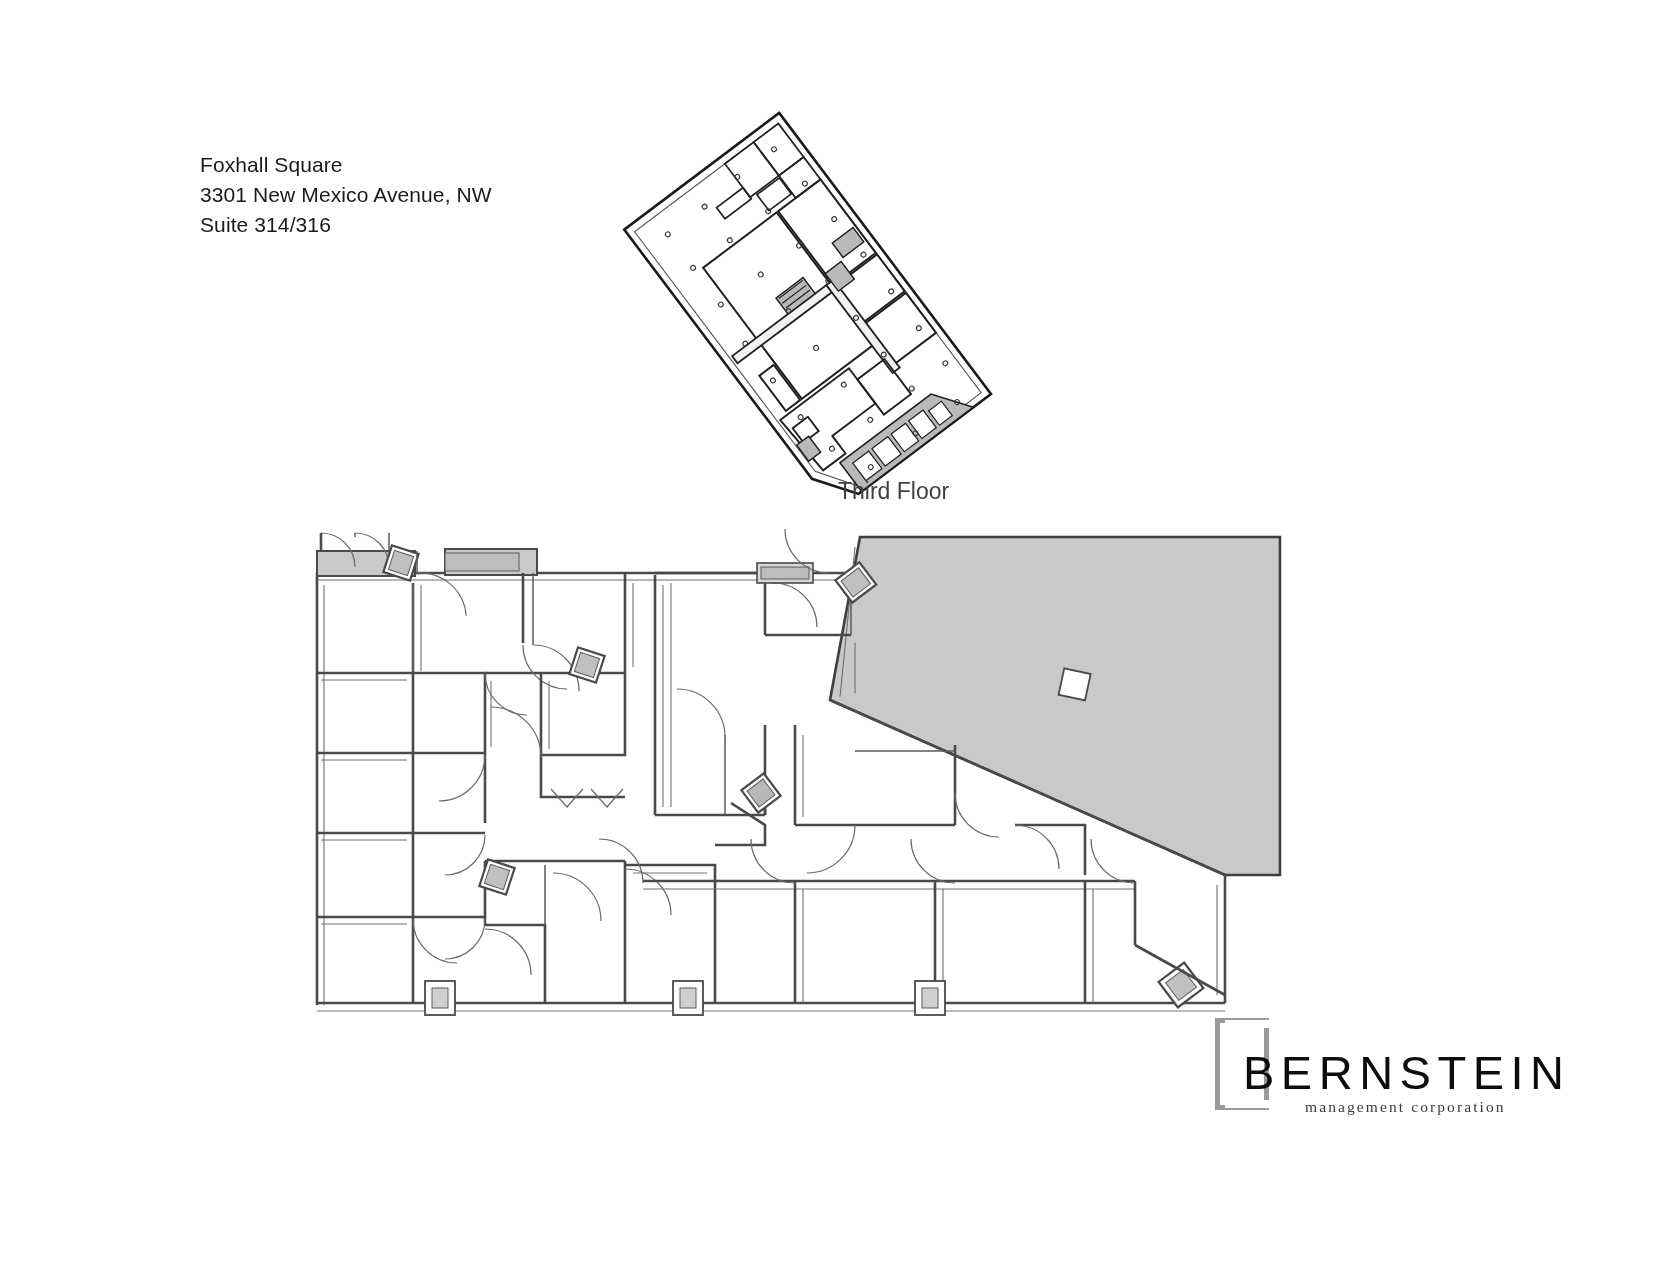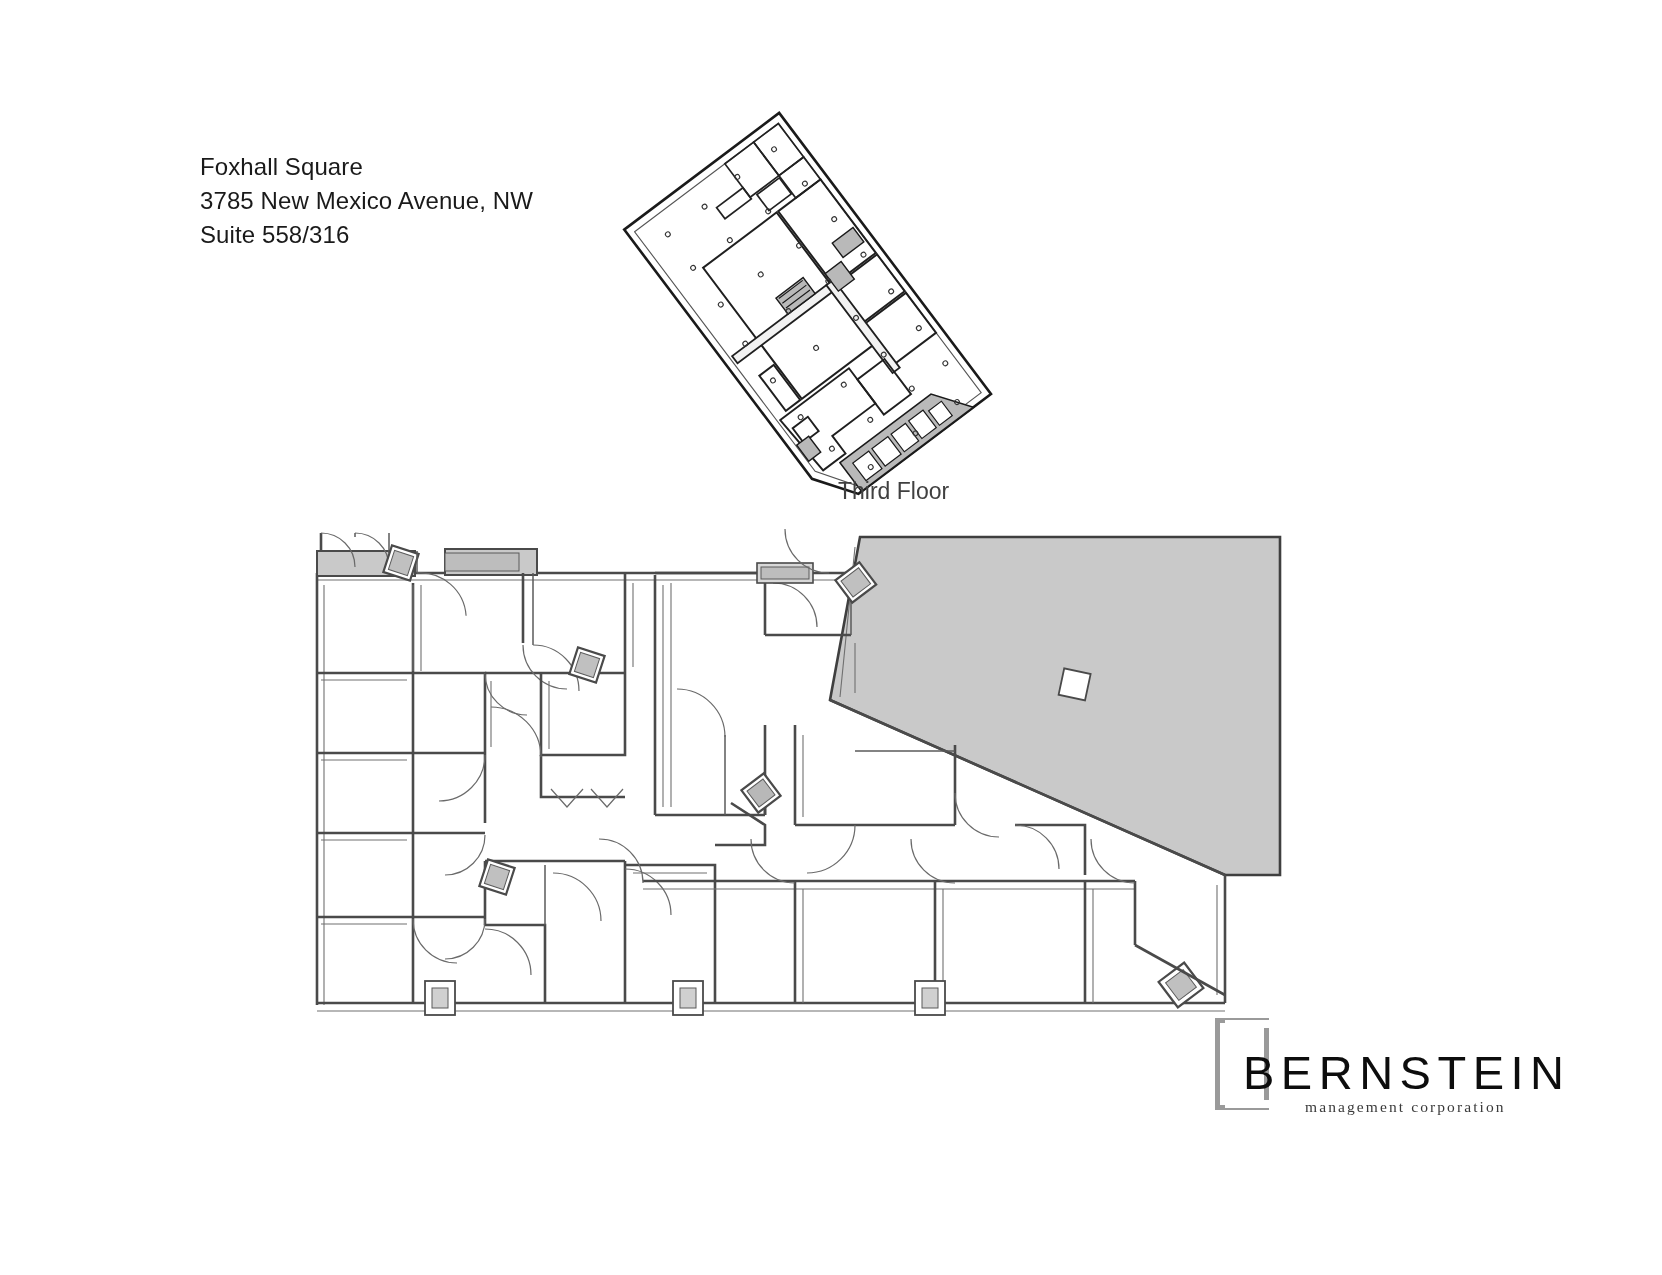--- a/index.html
+++ b/index.html
@@ -16,21 +16,21 @@
     font-family: "Liberation Sans", sans-serif;
     color: #000000;
   }
 
   
   #title-block {
     position: absolute;
     left: 200px;
     top: 150px;
     line-height: 1.42;
-    font-size: 24px;
+    font-size: 21px;
     color: #1a1a1a;
     letter-spacing: 0.1px;
   }
   #title-block .line { display: block; white-space: nowrap; }
 
   
   #key-plan {
     position: absolute;
     left: 590px;
     top: 100px;
@@ -111,22 +111,22 @@
     color: #3a3a3a;
     font-family: "Liberation Serif", serif;
     white-space: nowrap;
   }
 </style>
 </head>
 <body>
 
 <div id="title-block">
   <span class="line">Foxhall Square</span>
-  <span class="line">3785 New Mexico Avenue, NW</span>
-  <span class="line">Suite 558/316</span>
+  <span class="line">3301 New Mexico Avenue, NW</span>
+  <span class="line">Suite 314/316</span>
 </div>
 
 <div id="key-plan">
   <svg width="420" height="420" viewBox="0 0 420 420" xmlns="http://www.w3.org/2000/svg">
     <g transform="rotate(-37 210 210)">
 
       <g fill="#ffffff" stroke="#1a1a1a" stroke-width="2.6">
         <polygon points="118,40 312,40 312,392 146,392 118,352"></polygon>
       </g>
 

